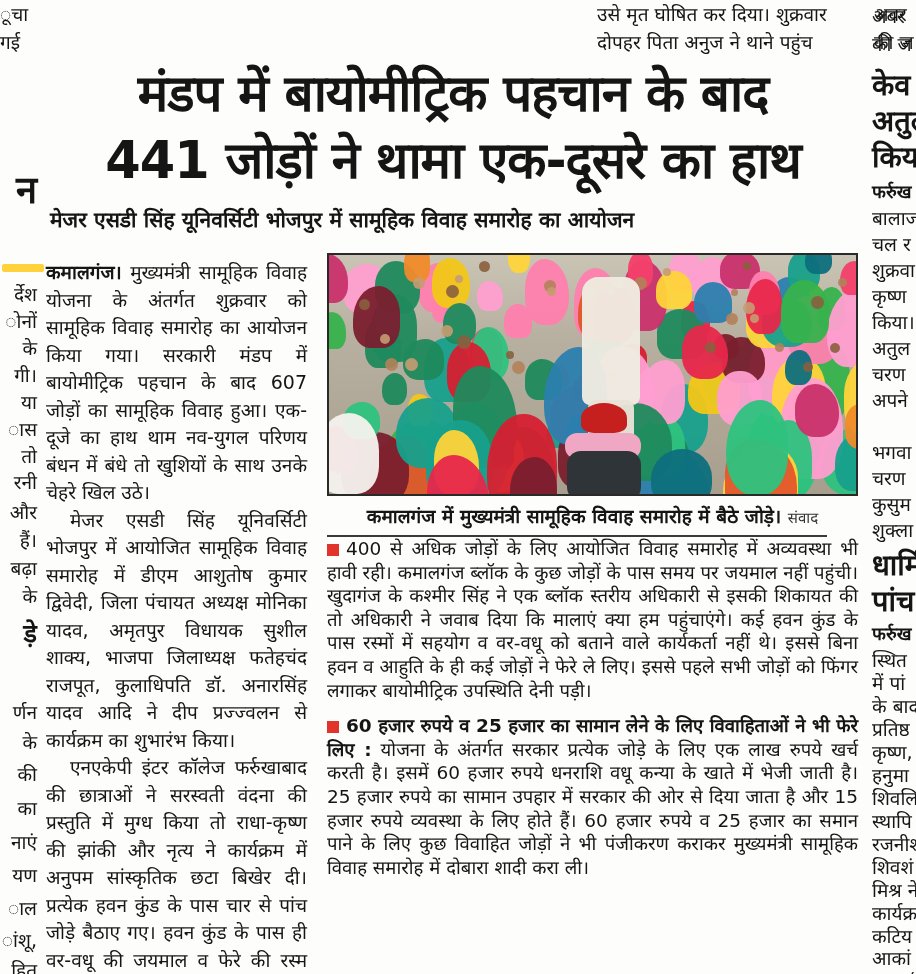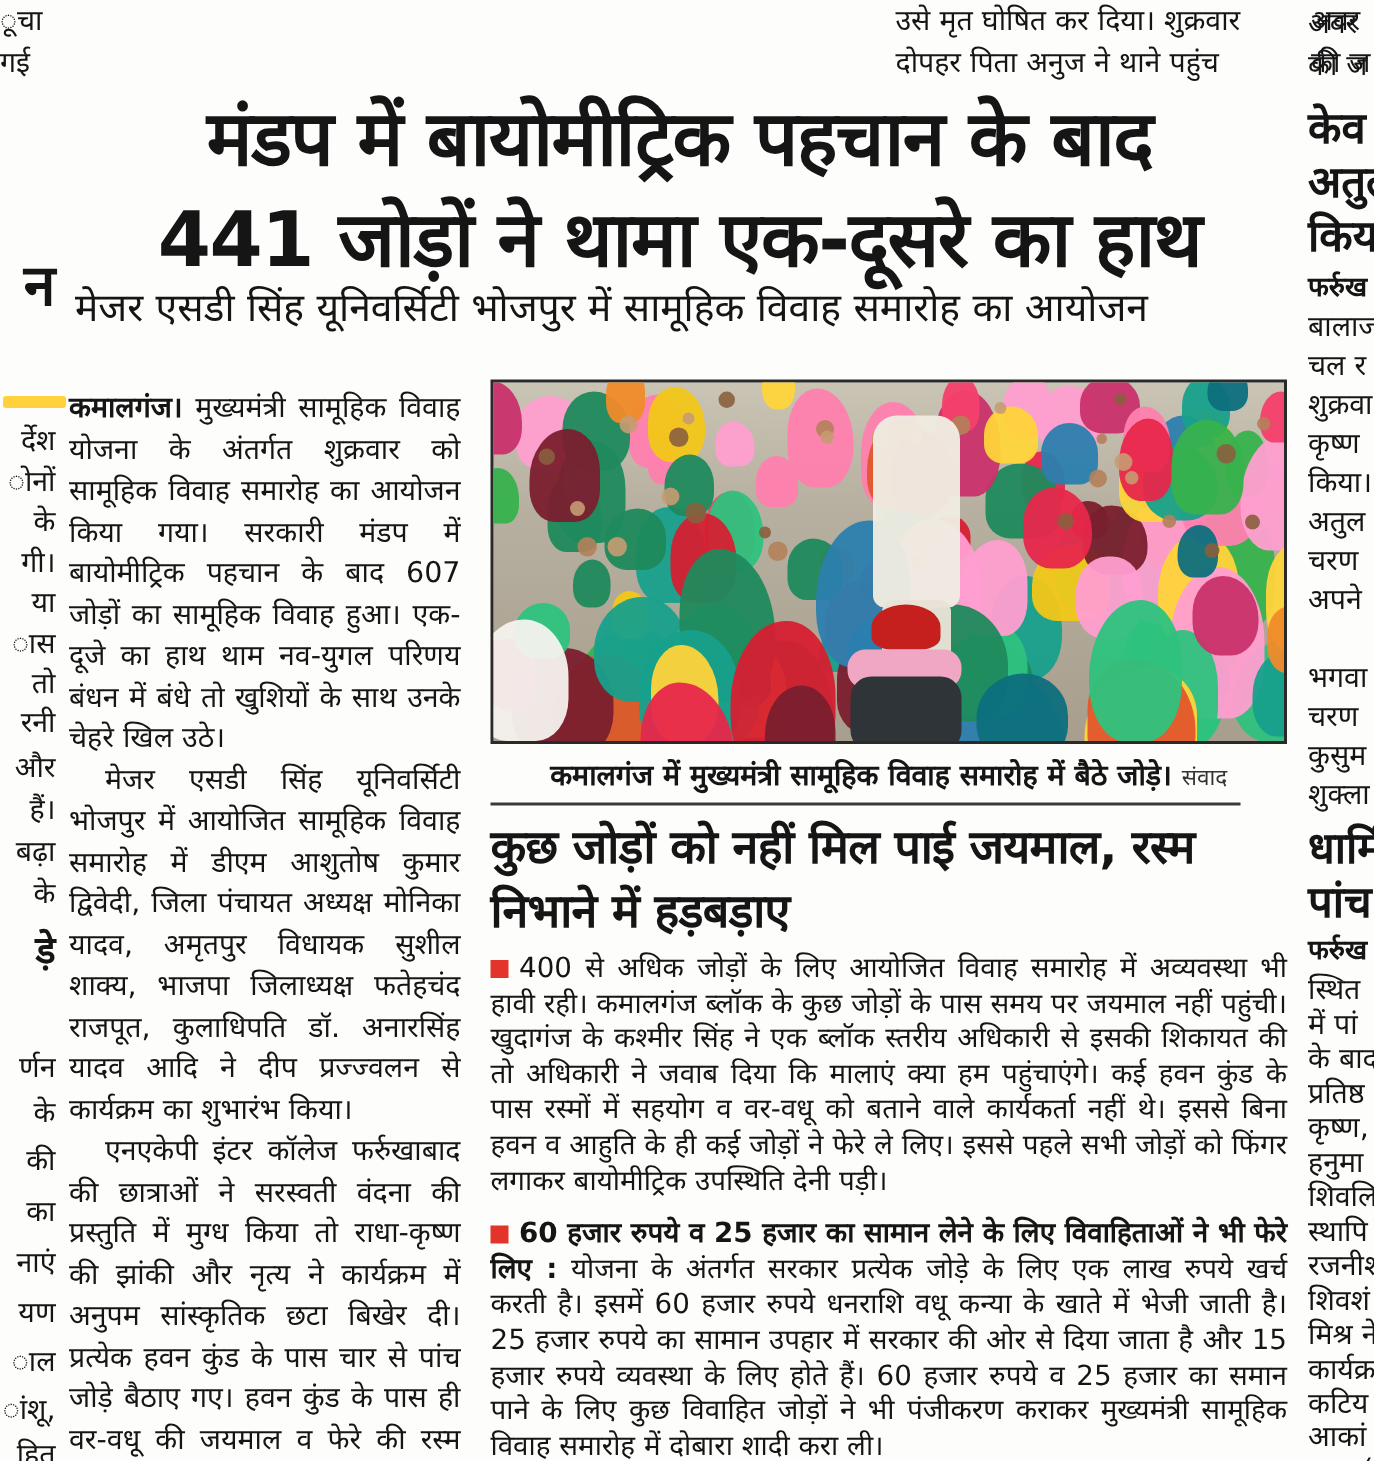--- a/index.html
+++ b/index.html
@@ -8,22 +8,22 @@
     background:#fdfdfb;color:#151515;
     font-family:"DejaVu Sans","Liberation Sans",sans-serif;
   }
   
   .top-strip{position:absolute;left:0;top:0;width:916px;height:58px;}
   .ts-col{position:absolute;top:0;font-size:19px;line-height:28px;white-space:nowrap;}
   .ts-col .l2{display:block;}
   
   .headline{position:absolute;left:44px;top:60px;width:818px;text-align:center;
     font-weight:700;font-size:51px;line-height:67px;letter-spacing:-1px;}
-  .subheadline{position:absolute;left:50px;top:187px;width:812px;
-    font-weight:400;font-size:26px;line-height:38px;white-space:nowrap;}
+  .subheadline{position:absolute;left:50px;top:201px;width:812px;
+    font-weight:700;font-size:21px;line-height:38px;white-space:nowrap;}
   
   .left-strip{position:absolute;left:0;top:60px;width:40px;height:914px;}
   .lf{position:absolute;right:3px;font-size:19px;line-height:24px;white-space:nowrap;}
   .lf.big{font-size:38px;font-weight:700;}
   .lf.mid{font-size:25px;font-weight:700;}
   .dash{position:absolute;left:2px;width:42px;height:8px;border-radius:2px;}
   
   .left-col{position:absolute;left:46px;top:259px;width:261px;
     font-size:19px;line-height:27.5px;text-align:justify;}
   .left-col p{margin:0;}
@@ -275,21 +275,20 @@
       <div class="figure-white-legs"></div>
       <div class="groom-turban"></div>
       <div class="groom-scarf"></div>
       <div class="groom-jacket"></div>
     </div>
   <div class="caption">
     <span>कमालगंज में मुख्यमंत्री सामूहिक विवाह समारोह में बैठे जोड़े।</span>
     <span class="credit">संवाद</span>
   </div>
   <div class="cap-rule" id="cap-rule" style="background: rgb(58, 58, 58);"></div>
-  <h2 class="sub-head">कुछ जोड़ों को नहीं मिल पाई जयमाल, रस्म निभाने में हड़बड़ाए</h2>
   <p class="bullet">
     <span class="sq" id="sq1" style="background: rgb(226, 52, 42);"></span><span>400 से अधिक जोड़ों के लिए आयोजित विवाह समारोह में अव्यवस्था भी हावी रही। कमालगंज ब्लॉक के कुछ जोड़ों के पास समय पर जयमाल नहीं पहुंची। खुदागंज के कश्मीर सिंह ने एक ब्लॉक स्तरीय अधिकारी से इसकी शिकायत की तो अधिकारी ने जवाब दिया कि मालाएं क्या हम पहुंचाएंगे। कई हवन कुंड के पास रस्मों में सहयोग व वर-वधू को बताने वाले कार्यकर्ता नहीं थे। इससे बिना हवन व आहुति के ही कई जोड़ों ने फेरे ले लिए। इससे पहले सभी जोड़ों को फिंगर लगाकर बायोमीट्रिक उपस्थिति देनी पड़ी।</span>
   </p>
   <p class="bullet">
     <span class="sq" id="sq2" style="background: rgb(226, 52, 42);"></span><span class="lead">60 हजार रुपये व 25 हजार का सामान लेने के लिए विवाहिताओं ने भी फेरे लिए :</span><span> योजना के अंतर्गत सरकार प्रत्येक जोड़े के लिए एक लाख रुपये खर्च करती है। इसमें 60 हजार रुपये धनराशि वधू कन्या के खाते में भेजी जाती है। 25 हजार रुपये का सामान उपहार में सरकार की ओर से दिया जाता है और 15 हजार रुपये व्यवस्था के लिए होते हैं। 60 हजार रुपये व 25 हजार का समान पाने के लिए कुछ विवाहित जोड़ों ने भी पंजीकरण कराकर मुख्यमंत्री सामूहिक विवाह समारोह में दोबारा शादी करा ली।</span>
   </p>
 </div>
 
 <div class="right-strip" id="right-strip">
     <span class="rf" style="top: 4px;">अवर</span>

